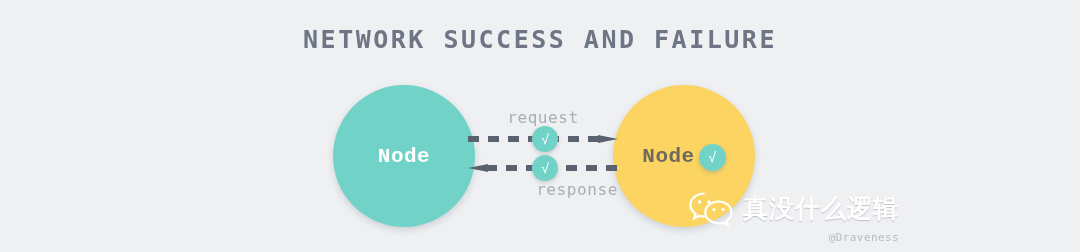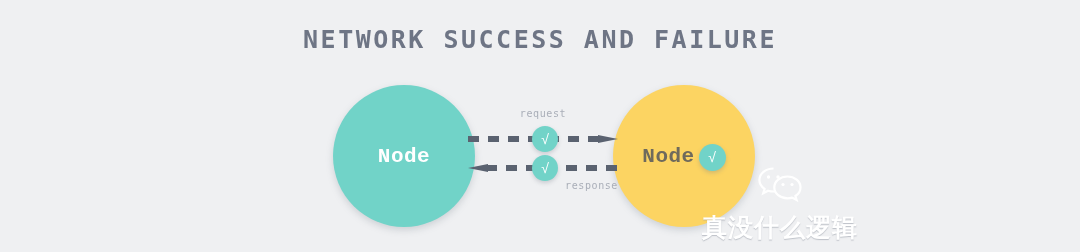--- a/index.html
+++ b/index.html
@@ -12,20 +12,21 @@
     background: #eff0f2;
     font-family: "Liberation Sans", sans-serif;
     overflow: hidden;
     position: relative;
   }
 
   #canvas {
     position: relative;
     width: 872px;
     height: 252px;
+    padding-left: 41px;
   }
 
   
   #diagram-title {
     position: absolute;
     top: 25px;
     left: 0;
     width: 1080px;
     text-align: center;
     font-family: "DejaVu Sans Mono", "Liberation Mono", monospace;
@@ -116,21 +117,21 @@
     display: block;
   }
   #arrow-request { top: 135px; }
   #arrow-response { top: 164px; }
   .arrow-svg { display: block; }
 
   
   .edge-label {
     position: absolute;
     font-family: "DejaVu Sans Mono", "Liberation Mono", monospace;
-    font-size: 10px;
+    font-size: 16px;
     color: #a9aeb8;
     letter-spacing: 0.6px;
     white-space: nowrap;
     text-align: center;
     width: 150px;
     left: 468px;
   }
   #label-request { top: 108px; }
   #label-response { top: 180px; text-align: right; }
 
@@ -139,21 +140,20 @@
     position: absolute;
     right: 14px;
     bottom: 8px;
     text-align: right;
   }
   #watermark-brand {
     display: flex;
     align-items: center;
     justify-content: flex-start;
     gap: 9px;
-    flex-direction: column;
   }
   #wechat-icon { display: block; }
   #watermark-name {
     font-family: "DejaVu Sans", sans-serif;
     font-size: 25px;
     font-weight: 700;
     color: #ffffff;
     text-shadow: 0 1px 1px rgba(150,155,165,0.55);
     letter-spacing: 1px;
     white-space: nowrap;
@@ -218,15 +218,16 @@
         </g>
         <g fill="#ffffff">
           <circle cx="11.5" cy="13.0" r="1.7"></circle>
           <circle cx="21.0" cy="13.0" r="1.7"></circle>
           <circle cx="26.0" cy="20.5" r="1.6"></circle>
           <circle cx="35.0" cy="20.5" r="1.6"></circle>
         </g>
       </svg>
       <span id="watermark-name">真没什么逻辑</span>
     </div>
+    <div id="watermark-handle">@Draveness</div>
   </div>
 
 </div>
 
 </body></html>

